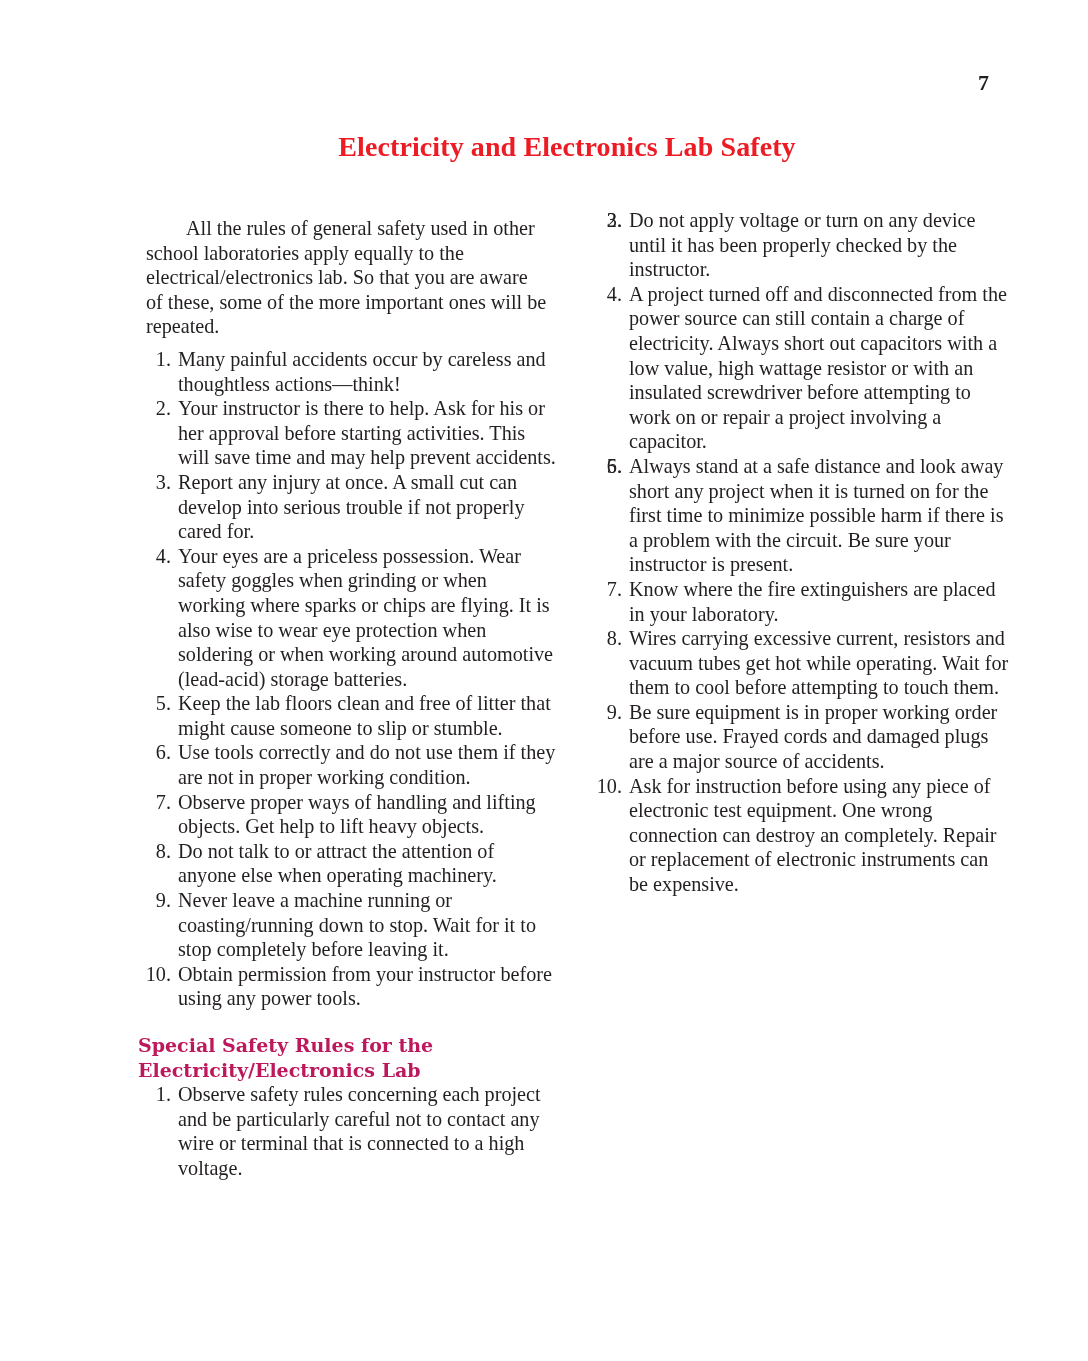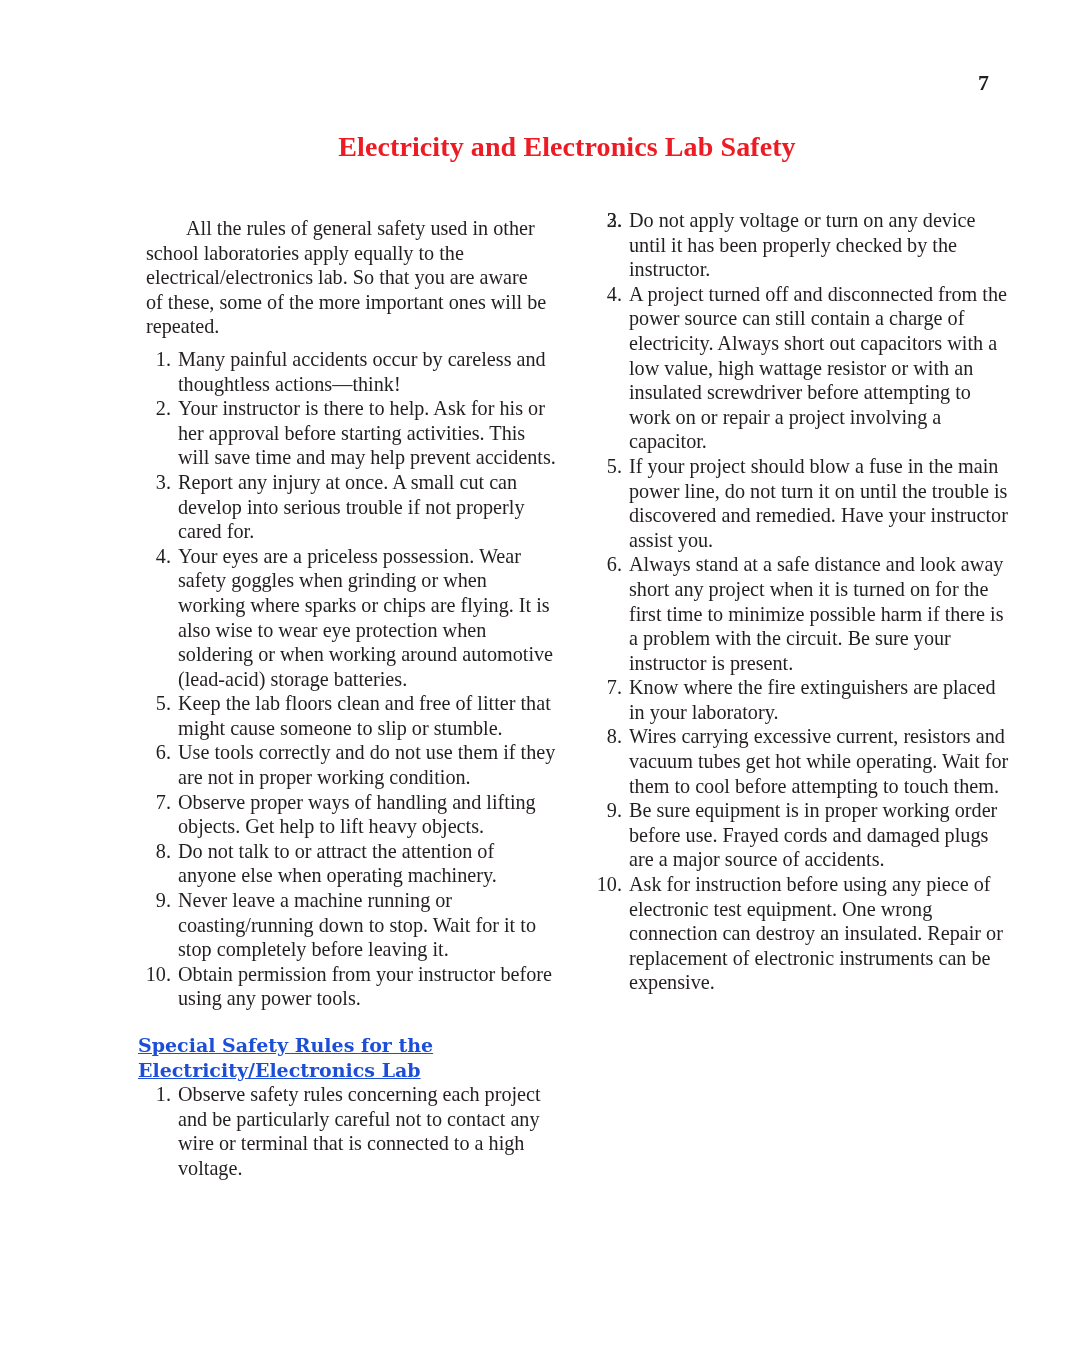--- a/index.html
+++ b/index.html
@@ -33,34 +33,34 @@
     <li><span class="num">2.</span><span>Your instructor is there to help. Ask for his or her approval before starting activities. This will save time and may help prevent accidents.</span></li>
     <li><span class="num">3.</span><span>Report any injury at once. A small cut can develop into serious trouble if not properly cared for.</span></li>
     <li><span class="num">4.</span><span>Your eyes are a priceless possession. Wear safety goggles when grinding or when working where sparks or chips are flying. It is also wise to wear eye protection when soldering or when working around automotive (lead-acid) storage batteries.</span></li>
     <li><span class="num">5.</span><span>Keep the lab floors clean and free of litter that might cause someone to slip or stumble.</span></li>
     <li><span class="num">6.</span><span>Use tools correctly and do not use them if they are not in proper working condition.</span></li>
     <li><span class="num">7.</span><span>Observe proper ways of handling and lifting objects. Get help to lift heavy objects.</span></li>
     <li><span class="num">8.</span><span>Do not talk to or attract the attention of anyone else when operating machinery.</span></li>
     <li><span class="num">9.</span><span>Never leave a machine running or coasting/running down to stop. Wait for it to stop completely before leaving it.</span></li>
     <li><span class="num">10.</span><span>Obtain permission from your instructor before using any power tools.</span></li>
   </ol>
-  <h2 class="subhead" style="color: #1d4ed8; text-decoration: underline;">
+  <h2 class="subhead" style="color: #be185d;">
     <span>Special Safety Rules for the</span><br>
     <span>Electricity/Electronics Lab</span>
   </h2>
   <ol>
     <li><span class="num">1.</span><span>Observe safety rules concerning each project and be particularly careful not to contact any wire or terminal that is connected to a high voltage.</span></li>
   </ol>
 </div>
 
 <div class="col col-right">
   <ol>
     <li><span class="num">2.</span></li>
     <li><span class="num">3.</span><span>Do not apply voltage or turn on any device until it has been properly checked by the instructor.</span></li>
     <li><span class="num">4.</span><span>A project turned off and disconnected from the power source can still contain a charge of electricity. Always short out capacitors with a low value, high wattage resistor or with an insulated screwdriver before attempting to work on or repair a project involving a capacitor.</span></li>
-    <li><span class="num">5.</span><span>If your project should blow a fuse in the main power line, do not turn it on until the trouble is discovered and remedied. Have your instructor assist you.</span></li>
+    <li><span class="num">5.</span></li>
     <li><span class="num">6.</span><span>Always stand at a safe distance and look away short any project when it is turned on for the first time to minimize possible harm if there is a problem with the circuit. Be sure your instructor is present.</span></li>
     <li><span class="num">7.</span><span>Know where the fire extinguishers are placed in your laboratory.</span></li>
     <li><span class="num">8.</span><span>Wires carrying excessive current, resistors and vacuum tubes get hot while operating. Wait for them to cool before attempting to touch them.</span></li>
     <li><span class="num">9.</span><span>Be sure equipment is in proper working order before use. Frayed cords and damaged plugs are a major source of accidents.</span></li>
-    <li><span class="num">10.</span><span>Ask for instruction before using any piece of electronic test equipment. One wrong connection can destroy an insulated. Repair or replacement of electronic instruments can be expensive.</span></li>
+    <li><span class="num">10.</span><span>Ask for instruction before using any piece of electronic test equipment. One wrong connection can destroy an completely. Repair or replacement of electronic instruments can be expensive.</span></li>
   </ol>
 </div>
 
 </body></html>

